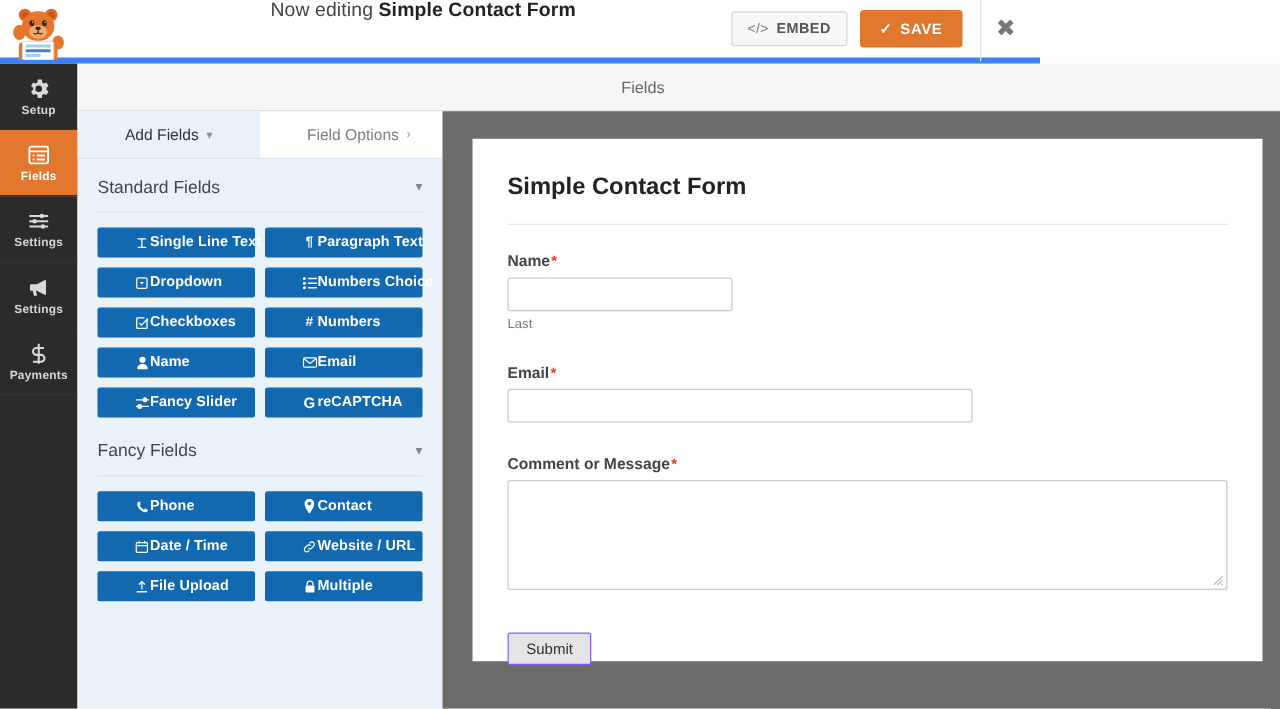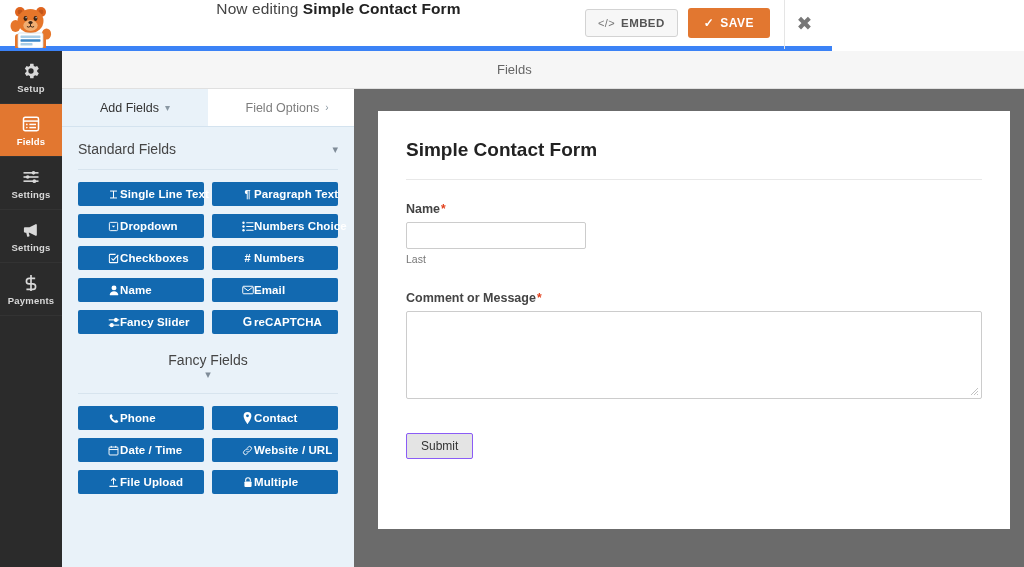--- a/index.html
+++ b/index.html
@@ -380,21 +380,21 @@
         </span>
         <span>Fancy Slider</span>
       </div>
 
       <div class="fbtn">
         <span class="fico" style="font-weight:bold;font-size:12px;">G</span>
         <span>reCAPTCHA</span>
       </div>
     </div>
 
-    <div class="section-head" style="margin-top:18px;flex-direction:column;">
+    <div class="section-head" style="margin-top:18px;">
       <span class="section-title">Fancy Fields</span>
       <span class="section-chev">▾</span>
     </div>
     <div class="fgrid">
 
       <div class="fbtn">
         <span class="fico">
           <svg width="10" height="11" viewBox="0 0 14 14" fill="#fff">
             <path d="M3.2 1C2.4 1 1 2.1 1 3.4c0 4.6 5 9.6 9.6 9.6 1.3 0 2.4-1.4 2.4-2.2 0-.4-.2-.6-.5-.8l-2-1c-.4-.2-.8-.1-1 .2l-.8 1C6.9 9.4 4.6 7.1 3.8 5.3l1-.8c.3-.2.4-.6.2-1l-1-2C3.8 1.2 3.6 1 3.2 1z"></path>
           </svg>
@@ -470,20 +470,26 @@
           </span>
           <div class="row2">
             <div class="col last">
               <div class="inp"></div>
               <span class="sublabel">Last</span>
             </div>
           </div>
         </div>
 
         
+        <div class="field-block" style="margin-top:26px;">
+          <span class="flabel">
+            <span>Email</span><span class="req">*</span>
+          </span>
+          <div class="inp full" style="width:372px;"></div>
+        </div>
 
         
         <div class="field-block" style="margin-top:26px;">
           <span class="flabel">
             <span>Comment or Message</span><span class="req">*</span>
           </span>
           <div class="ta">
             <svg class="ta-grip" viewBox="0 0 9 9">
               <path d="M8 1 L1 8 M8 4 L4 8 M8 7 L7 8" stroke="#bbb" stroke-width=".9" fill="none"></path>
             </svg>

